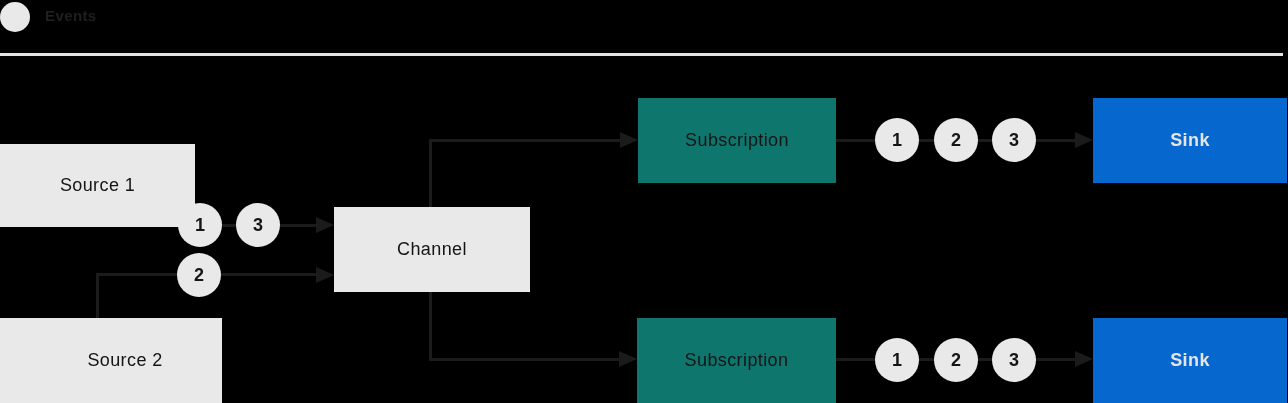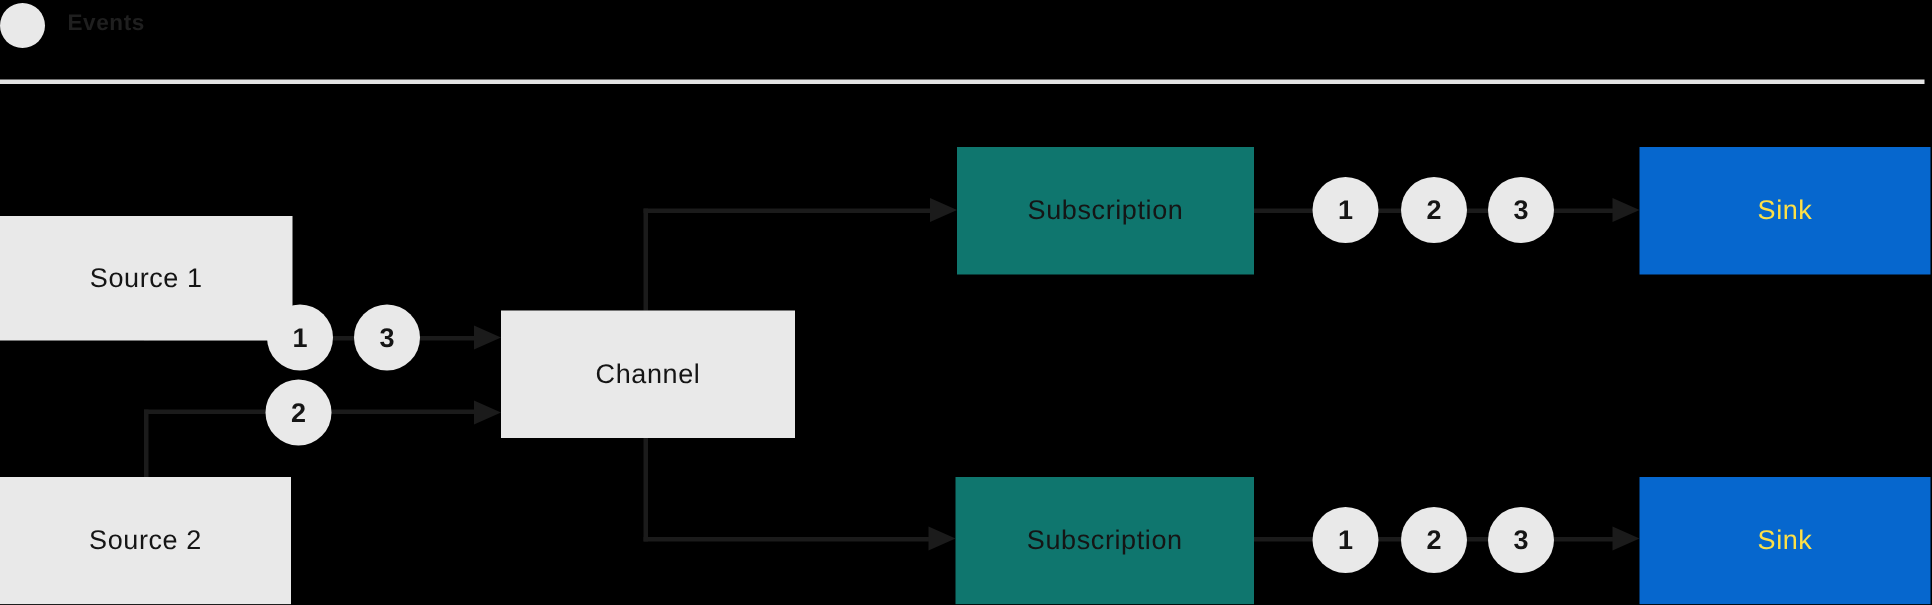--- a/index.html
+++ b/index.html
@@ -42,21 +42,21 @@
     position: absolute;
     display: flex;
     align-items: center;
     justify-content: center;
     font-size: 18px;
     letter-spacing: 0.4px;
     color: #151515;
   }
   .node.gray      { background: #e9e9e9; }
   .node.lightblue { background: #0f766e; }
-  .node.blue      { background: #0667ce; color: #fde047; }
+  .node.blue      { background: #0667ce; color: #e5e5e5; font-weight: bold; }
   
   .h-line {
     position: absolute;
     height: 3px;
     background: #1b1b1b;
   }
   .v-line {
     position: absolute;
     width: 3px;
     background: #1b1b1b;
@@ -109,21 +109,21 @@
 
   <div class="h-line" style="left:836px; top:139px; width:240px;"></div>
   <div class="arrowhead" style="left:1075px; top:132px;"></div>
 
   <div class="h-line" style="left:836px; top:358px; width:240px;"></div>
   <div class="arrowhead" style="left:1075px; top:351px;"></div>
 
   <div class="node gray" style="left:0; top:98px; width:195px; height:83px;margin-top:46px;">
     <span>Source 1</span>
   </div>
-  <div class="node gray" style="left:0; top:318px; width:194px; height:85px;">
+  <div class="node gray" style="left:0; top:318px; width:194px; height:85px;padding-left:28px;">
     <span>Source 2</span>
   </div>
   <div class="node gray" style="left:334px; top:207px; width:196px; height:85px;text-align:right;">
     <span>Channel</span>
   </div>
   <div class="node lightblue" style="left:638px; top:98px; width:198px; height:85px;">
     <span>Subscription</span>
   </div>
   <div class="node lightblue" style="left:637px; top:318px; width:199px; height:85px;">
     <span>Subscription</span>

